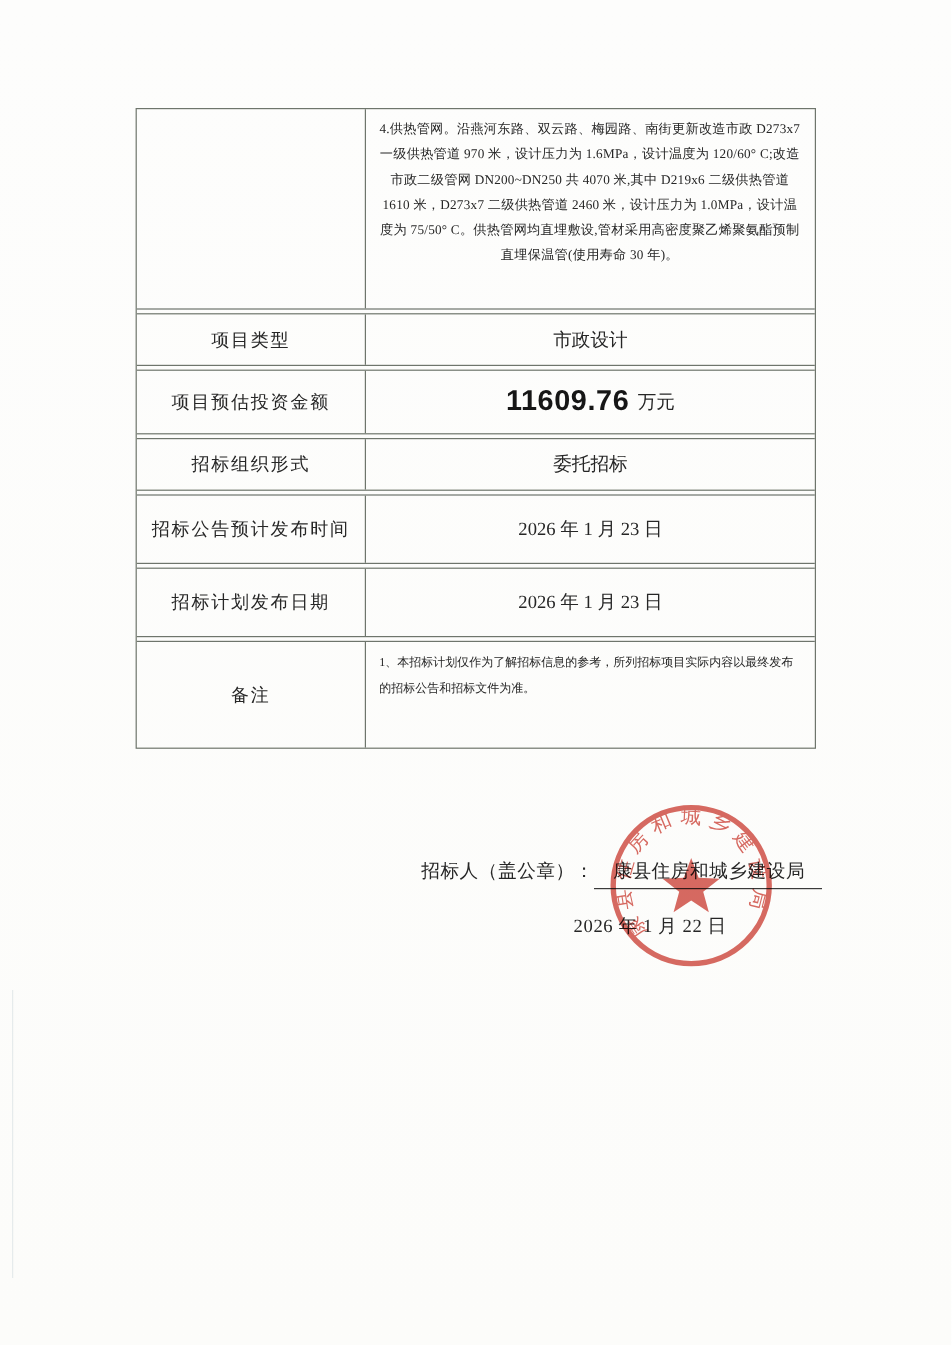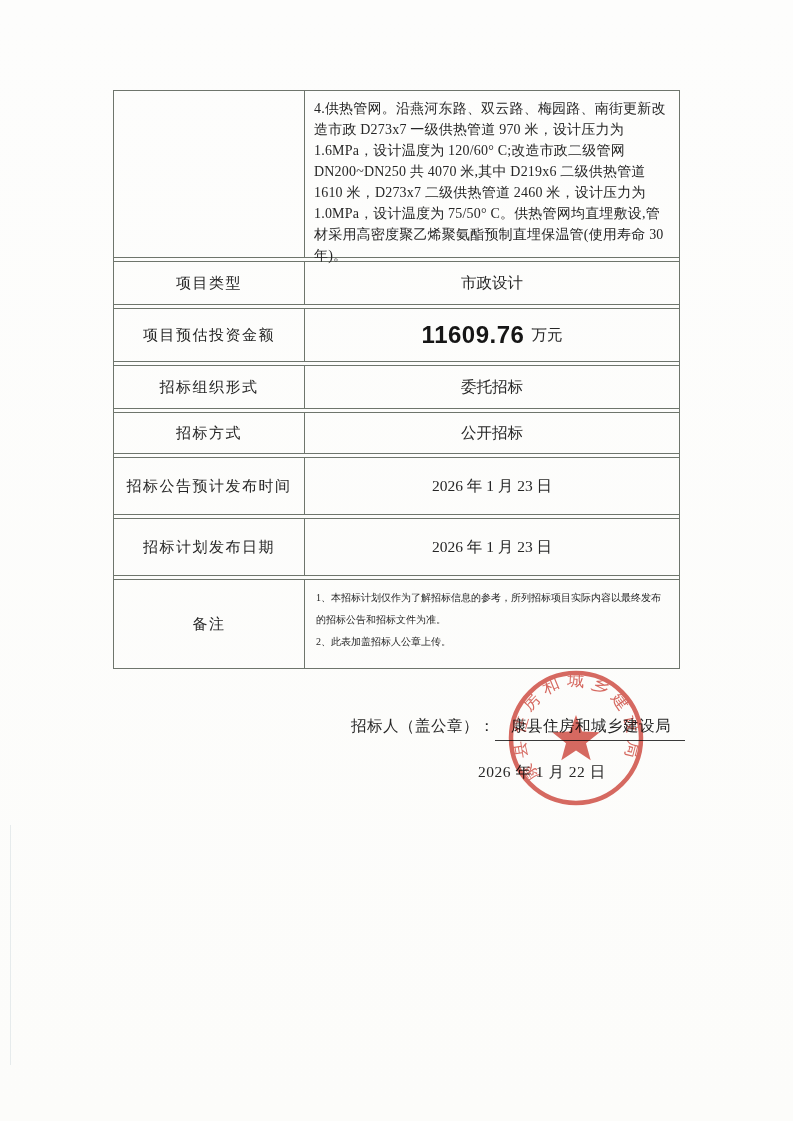--- a/index.html
+++ b/index.html
@@ -50,23 +50,23 @@
   .r-desc{height:166px;}
   .r-type{height:42px;}
   .r-amount{height:52px;}
   .r-org{height:42px;}
   .r-method{height:40px;}
   .r-notice{height:56px;}
   .r-plan{height:56px;}
   .r-remark{height:88px;}
 
   .c2.para{
-    display:block;text-align:left;
+    display:block;text-align:center;
     padding:7px 10px 6px 9px;
-    font-size:14px;line-height:21px;
+    font-size:11px;line-height:21px;
     letter-spacing:.2px;
   }
   .c2.remark-cell{
     display:block;text-align:left;
     padding:7px 12px 6px 11px;
     font-size:10px;line-height:22px;
   }
   .remark-cell p{margin:0;}
   .amount-number{
     font-family:"Liberation Sans","DejaVu Sans",sans-serif;
@@ -120,40 +120,35 @@
         <span class="amount-number">11609.76</span>
         <span class="amount-unit">万元</span>
       </div>
     </div>
 
     <div class="row r-org">
       <div class="c1">招标组织形式</div>
       <div class="c2">委托招标</div>
     </div>
 
-    <div class="row r-method">
-      <div class="c1">招标方式</div>
-      <div class="c2">公开招标</div>
-    </div>
 
     <div class="row r-notice">
       <div class="c1">招标公告预计发布时间</div>
       <div class="c2">2026 年 1 月 23 日</div>
     </div>
 
     <div class="row r-plan">
       <div class="c1">招标计划发布日期</div>
       <div class="c2">2026 年 1 月 23 日</div>
     </div>
 
     <div class="row r-remark">
       <div class="c1">备注</div>
       <div class="c2 remark-cell">
         <p>1、本招标计划仅作为了解招标信息的参考，所列招标项目实际内容以最终发布的招标公告和招标文件为准。</p>
-        <p>2、此表加盖招标人公章上传。</p>
       </div>
     </div>
 
   </div>
 
   <div class="signer-line">
     <span>招标人（盖公章）：</span><span class="signer-name">康县住房和城乡建设局</span>
   </div>
 
   <div class="footer-date">2026 年 1 月 22 日</div>

